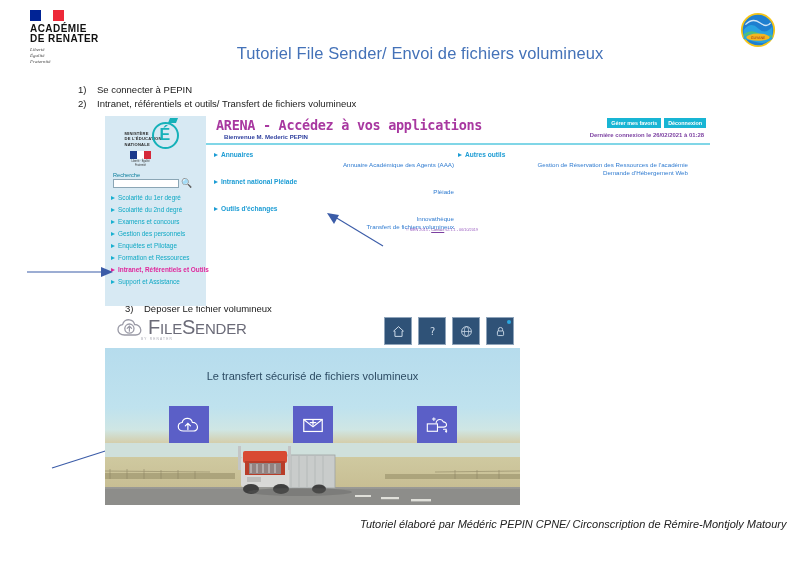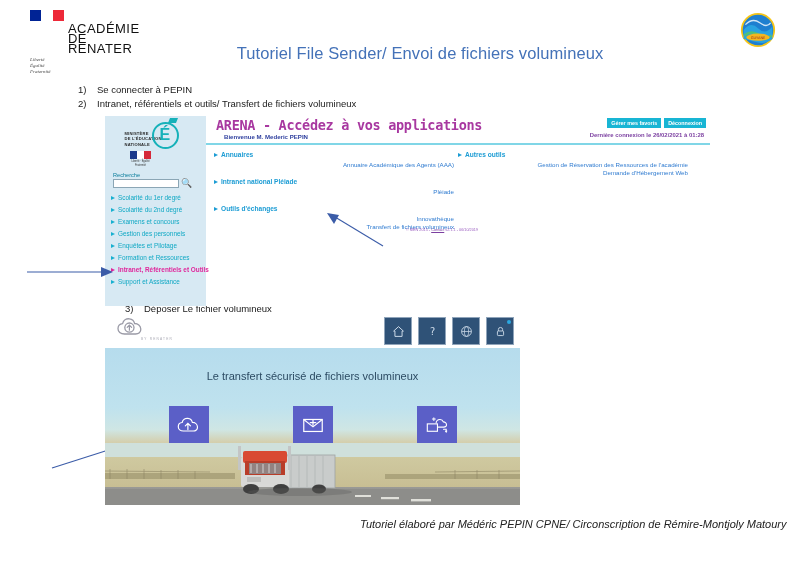--- a/index.html
+++ b/index.html
@@ -27,26 +27,25 @@
     display: flex;
     width: 34px;
     height: 11px;
     margin-bottom: 3px;
   }
   .flag span { flex: 1 1 33.33%; }
   .flag .b { background: #002395; }
   .flag .w { background: #ffffff; }
   .flag .r { background: #ed2939; }
   #academy-logo .acad-name {
-    font-size: 13px;
-    font-weight: normal;
+    font-size: 10px;
+    font-weight: bold;
     letter-spacing: 0.45px;
     line-height: 10px;
     color: #111;
-    margin-left: 38px;
   }
   #academy-logo .motto {
     margin-top: 3px;
     font-size: 5px;
     line-height: 6px;
     font-style: italic;
     color: #4a4a4a;
     font-family: "Liberation Serif", serif;
   }
 
@@ -588,20 +587,21 @@
 
 <div id="fs-shot">
 
   <div id="fs-header">
     <div id="fs-logo">
       <svg id="fs-logo-mark" viewBox="0 0 26 20">
         <path d="M7.5 17 C3.4 17 1 14.6 1 11.7 C1 9.1 3 7 5.6 6.7 C6.3 3.5 9.2 1.4 12.4 1.8 C15 2.1 17.1 4 17.6 6.5 C20.8 6.4 23.6 8.8 23.8 12 C24 15.2 21.6 17 18.6 17 Z" fill="none" stroke="#9a9aa6" stroke-width="1.3" stroke-linejoin="round"></path>
         <circle cx="12.4" cy="10.6" r="4.6" fill="none" stroke="#9a9aa6" stroke-width="1.3"></circle>
         <path d="M12.4 13.2 L12.4 8.2 M10.2 10.3 L12.4 8.0 L14.6 10.3" fill="none" stroke="#9a9aa6" stroke-width="1.2" stroke-linecap="round"></path>
       </svg>
+      <div id="fs-wordmark"><span>F</span><span class="small">ILE</span><span>S</span><span class="small">ENDER</span></div>
     </div>
     <div id="fs-tagline">BY RENATER</div>
 
     <div id="fs-nav">
       <div class="fs-navbtn">
         <svg width="13" height="13" viewBox="0 0 16 16">
           <path d="M8 2 L14 7.5 L12.4 7.5 L12.4 14 L3.6 14 L3.6 7.5 L2 7.5 Z" fill="none" stroke="#cfdcea" stroke-width="1.2" stroke-linejoin="round"></path>
         </svg>
       </div>
       <div class="fs-navbtn">

